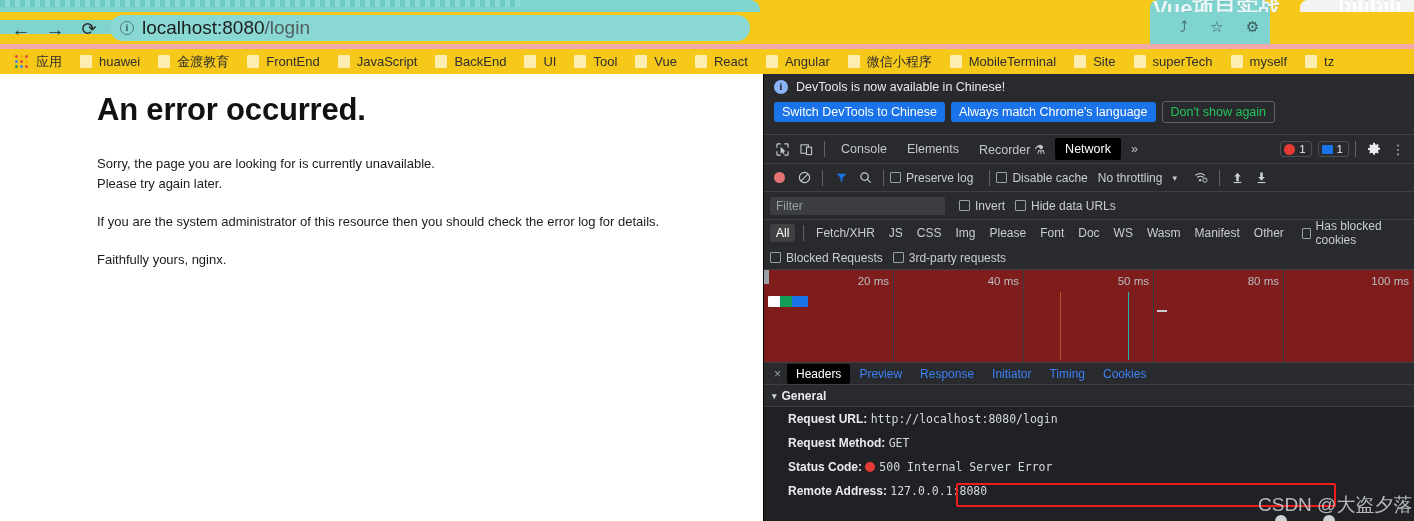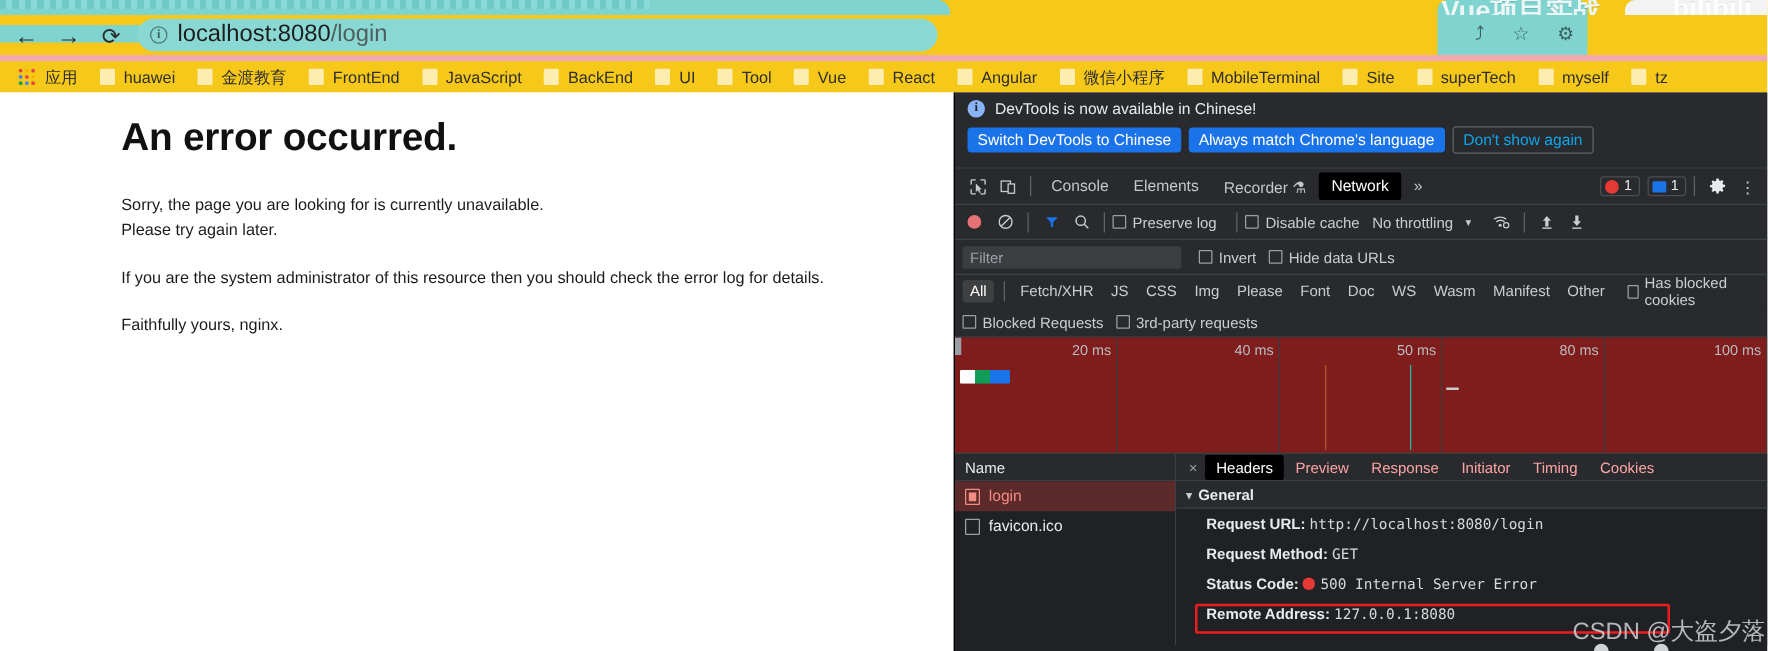--- a/index.html
+++ b/index.html
@@ -145,21 +145,21 @@
     color: #202124; font-size: 10px; font-weight: bold; text-align: center;
     line-height: 14px; margin-right: 8px; flex: 0 0 auto;
     font-family: "Liberation Serif", serif;
   }
   .banner-text { font-size: 12.5px; color: #e8eaed; }
   .bbtn {
     font-size: 12.5px; padding: 3px 8px; border-radius: 3px;
     margin-right: 6px; white-space: nowrap; cursor: pointer;
   }
   .bbtn.primary { background: #1a73e8; color: #fff; }
-  .bbtn.ghost { background: transparent; color: #0ea5e9; border: 1px solid #5f6368; }
+  .bbtn.ghost { background: transparent; color: #22c55e; border: 1px solid #5f6368; }
 
   .dt-tabs {
     height: 29px; background: #292a2d; display: flex; align-items: center;
     padding-left: 6px; border-bottom: 1px solid #3c4043;
     position: relative;
   }
   .dt-ico {
     width: 24px; height: 22px; display: flex; align-items: center;
     justify-content: center; color: #c9cdd1; font-size: 13px; cursor: pointer;
   }
@@ -252,21 +252,21 @@
   .req-row.selected .req-ico::after {
     content: ""; position: absolute; inset: 2px; background: #f28b82;
   }
 
   .req-detail { flex: 1; background: #202124; }
   .det-tabs {
     height: 22px; background: #292a2d; display: flex; align-items: center;
     padding-left: 4px; border-bottom: 1px solid #3c4043;
   }
   .det-close { font-size: 12px; color: #9aa0a6; padding: 0 6px; cursor: pointer; }
-  .det-tab { font-size: 12px; color: #fca5a5; padding: 3px 9px; cursor: pointer; }
+  .det-tab { font-size: 12px; color: #3b82f6; padding: 3px 9px; cursor: pointer; }
   .det-tab.active { background: #000; color: #fff; border-radius: 2px; }
   .det-section {
     height: 22px; background: #292a2d; display: flex; align-items: center;
     padding-left: 8px; font-size: 12px; font-weight: bold; color: #e8eaed;
     border-bottom: 1px solid #3c4043;
   }
   .tri { font-size: 9px; margin-right: 5px; color: #c9cdd1; }
   .hdr-row {
     font-size: 12px; padding: 5px 0 5px 24px; color: #e8eaed;
     font-family: "Liberation Sans", sans-serif; position: relative;
@@ -597,31 +597,20 @@
         <div style="flex:1;background:#0f9d58"></div>
         <div style="flex:1.4;background:#1a73e8"></div>
       </div>
       <div class="ev-line" style="left:45.5%;background:#b05a2a"></div>
       <div class="ev-line" style="left:56%;background:#25b7a5"></div>
       <div class="ev-tick" style="left:60.5%;top:40px;background:#c9cdd1"></div>
     </div>
 
     <div class="dt-bottom">
 
-      <div class="req-list">
-        <div class="req-head">Name</div>
-        <div class="req-row selected">
-          <span class="req-ico"></span>
-          <span>login</span>
-        </div>
-        <div class="req-row">
-          <span class="req-ico"></span>
-          <span>favicon.ico</span>
-        </div>
-      </div>
 
       <div class="req-detail">
         <div class="det-tabs">
           <span class="det-close">×</span>
           <div class="det-tab active">Headers</div>
           <div class="det-tab">Preview</div>
           <div class="det-tab">Response</div>
           <div class="det-tab">Initiator</div>
           <div class="det-tab">Timing</div>
           <div class="det-tab">Cookies</div>

